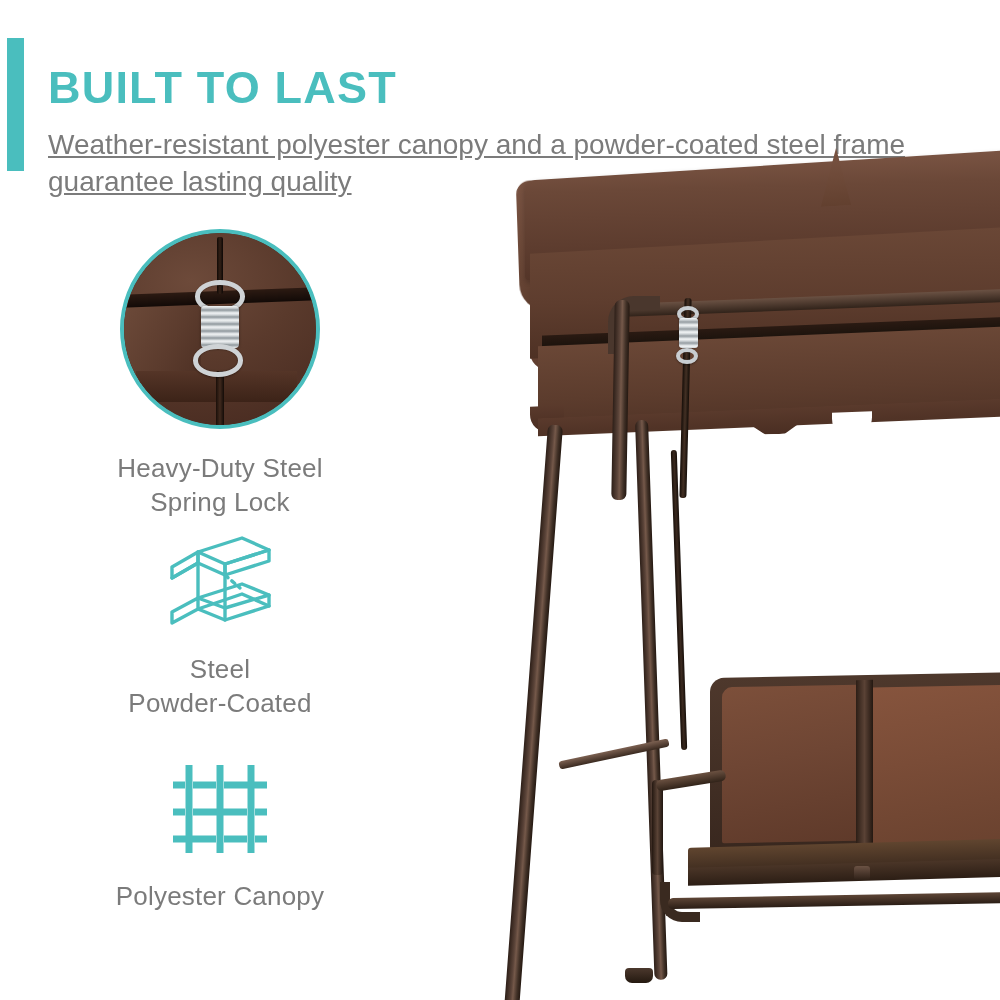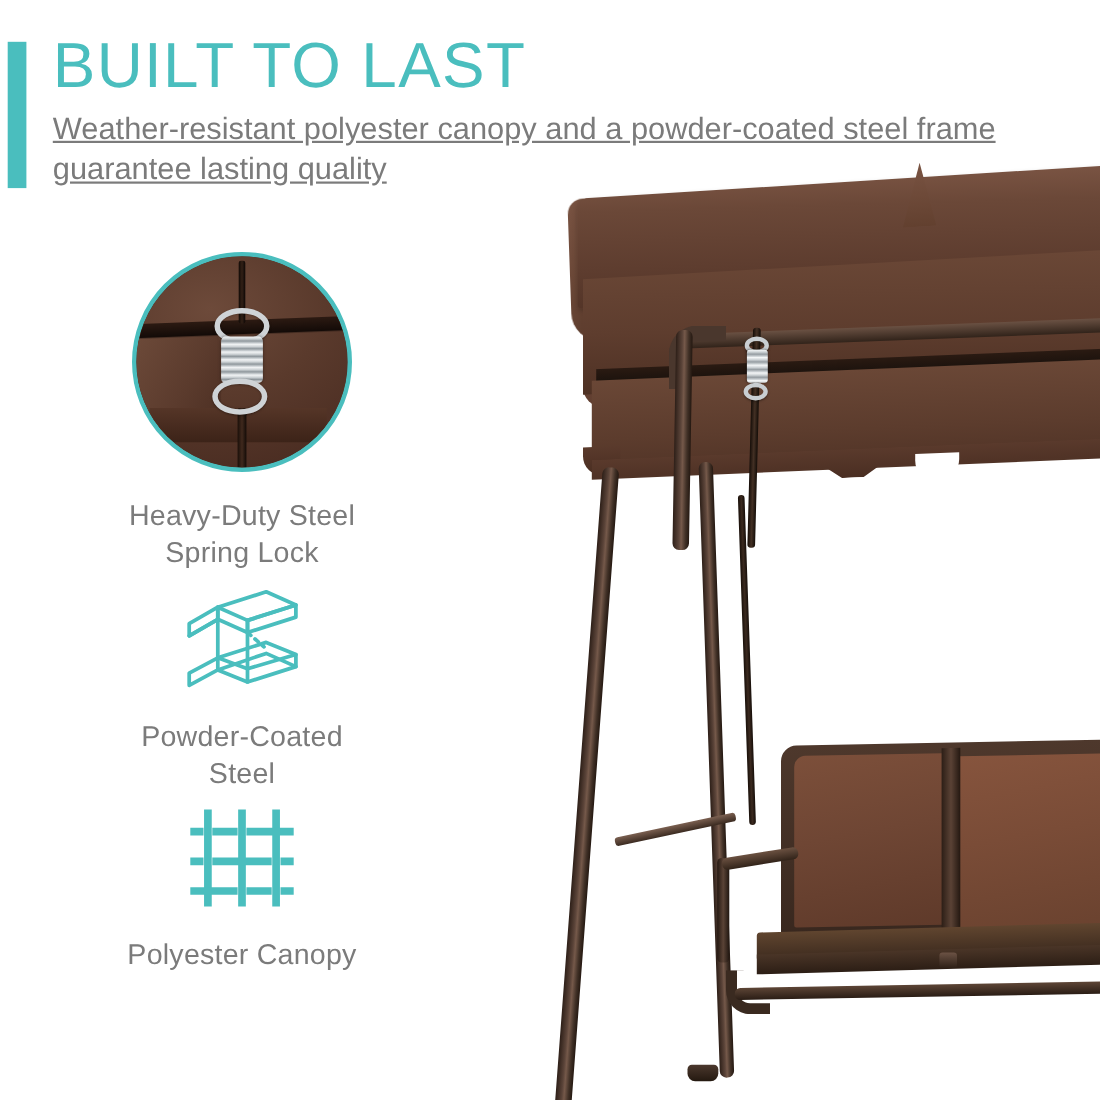--- a/index.html
+++ b/index.html
@@ -13,23 +13,23 @@
   #stage { position:absolute; inset:0; background:#ffffff; overflow:hidden; }
 
   
   .accent-bar {
     position:absolute; left:7px; top:38px;
     width:17px; height:133px;
     background:var(--teal);
   }
   .header { position:absolute; left:48px; top:32px; width:940px; }
   .headline {
-    font-size:58px; line-height:56px; letter-spacing:1.2px;
-    font-weight:400; color:var(--teal);
-    text-transform:uppercase; white-space:nowrap;
+    font-size:45px; line-height:56px; letter-spacing:1.2px;
+    font-weight:700; color:var(--teal);
+    text-transform:uppercase; white-space:nowrap;margin-top:28px;
   }
   .subhead {
     margin-top:10px;
     font-size:28px; line-height:37px; font-weight:300;
     color:#7b7b7b; max-width:950px;
   }
 
   
   .features { position:absolute; left:0; top:200px; width:440px; }
   .feature { position:relative; width:440px; text-align:center; }
@@ -324,26 +324,26 @@
 
         <path d="M30 68 L4 82 L4 93 L30 79 Z"></path>
         <path d="M30 79 L57 90 L101 76 L74 64 Z"></path>
         <path d="M30 68 L57 78 L101 65 L74 54 Z"></path>
         <path d="M101 65 L101 76"></path>
         <path d="M57 78 L57 90"></path>
 
         <path d="M57 45 L72 58" stroke-dasharray="4 5"></path>
       </svg>
       <div class="feature-caption" style="margin-top: 24px; color: rgb(123, 123, 123);">
+        <div>Steel</div>
         <div>Powder-Coated</div>
-        <div>Steel</div>
       </div>
     </div>
 
-    <div class="feature" style="position:absolute; left:0; top:534px;">
+    <div class="feature" style="position:absolute; left:0; top:563px;">
       <svg class="icon-mesh" width="98" height="92" viewBox="0 0 98 92" stroke="#4ABEBE" stroke-width="7" stroke-linecap="butt">
 
         <line x1="18" y1="2" x2="18" y2="90"></line>
         <line x1="49" y1="2" x2="49" y2="90"></line>
         <line x1="80" y1="2" x2="80" y2="90"></line>
 
         <line x1="2" y1="22" x2="14" y2="22"></line>
         <line x1="22" y1="22" x2="45" y2="22"></line>
         <line x1="53" y1="22" x2="96" y2="22"></line>
 

